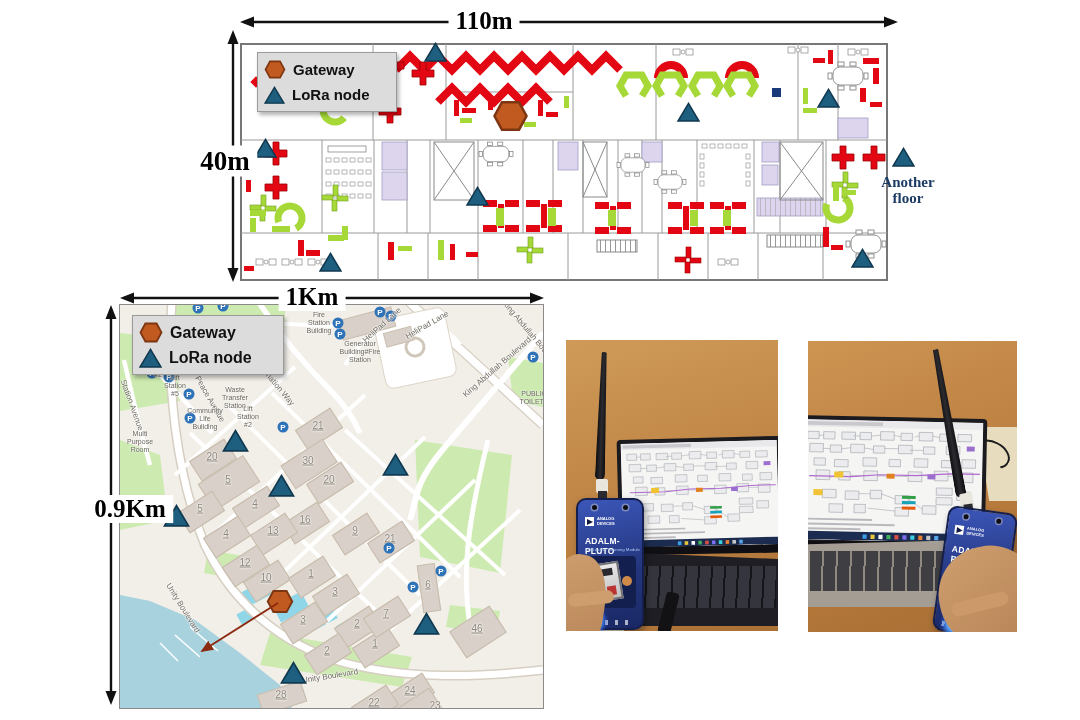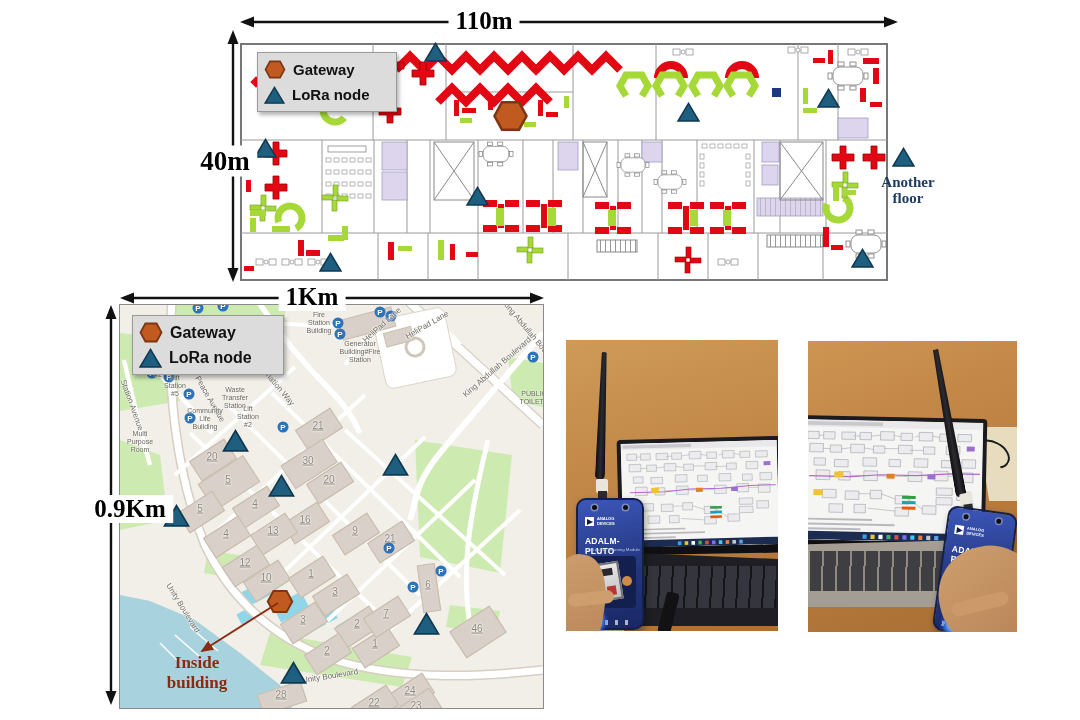--- a/index.html
+++ b/index.html
@@ -519,21 +519,21 @@
         <span class="bnum" style="left: 191px; top: 268px;">1</span>
         <span class="bnum" style="left: 215px; top: 286px;">3</span>
         <span class="bnum" style="left: 183px; top: 314px;">3</span>
         <span class="bnum" style="left: 237px; top: 318px;">2</span>
         <span class="bnum" style="left: 207px; top: 345px;">2</span>
         <span class="bnum" style="left: 255px; top: 338px;">1</span>
         <span class="bnum" style="left: 266px; top: 308px;">7</span>
         <span class="bnum" style="left: 308px; top: 279px;">6</span>
         <span class="bnum" style="left: 357px; top: 323px;">46</span>
         <span class="bnum" style="left: 290px; top: 385px;">24</span>
-        <span class="bnum" style="left: 296px; top: 400px;">23</span>
+        <span class="bnum" style="left: 315px; top: 400px;">23</span>
         <span class="bnum" style="left: 161px; top: 389px;">28</span>
         <span class="bnum" style="left: 254px; top: 397px;">22</span>
         <div class="pk" style="left: 78px; top: 3px;">P</div>
         <div class="pk" style="left: 103px; top: 1px;">P</div>
         <div class="pk" style="left: 218px; top: 18px;">P</div>
         <div class="pk" style="left: 220px; top: 29px;">P</div>
         <div class="pk" style="left: 260px; top: 7px;">P</div>
         <div class="pk" style="left: 271px; top: 11px;">P</div>
         <div class="pk" style="left: 32px; top: 68px;">P</div>
         <div class="pk" style="left: 49px; top: 72px;">P</div>
@@ -578,22 +578,20 @@
       </div>
 
     <svg class="abs" style="left:20px;top:290px;z-index:11" width="150" height="70">
       <defs>
           <marker id="ah" markerWidth="8" markerHeight="8" refX="6" refY="3" orient="auto">
             <path d="M0,0 L7,3 L0,6 Z" fill="#8b2a10"></path>
           </marker>
         </defs>
       <line x1="138" y1="8" x2="62" y2="56" stroke="#8b2a10" stroke-width="1.8" marker-end="url(#ah)"></line>
     </svg>
-    <div id="inside-label">Inside
-building</div>
 
     <div id="map-markers" class="abs" style="left:0;top:0;width:0;height:0;">
         <div class="marker" style="left: 101.5px; top: 123.5px;"><svg width="27" height="23" viewBox="0 0 24 21">
             <path d="M12 1.5 L23 20 L1 20 Z" fill="#1e5f80" stroke="#10384f" stroke-width="1.6"></path>
           </svg></div>
         <div class="marker" style="left: 147.5px; top: 168.5px;"><svg width="27" height="23" viewBox="0 0 24 21">
             <path d="M12 1.5 L23 20 L1 20 Z" fill="#1e5f80" stroke="#10384f" stroke-width="1.6"></path>
           </svg></div>
         <div class="marker" style="left: 42.5px; top: 198.5px;"><svg width="27" height="23" viewBox="0 0 24 21">
             <path d="M12 1.5 L23 20 L1 20 Z" fill="#1e5f80" stroke="#10384f" stroke-width="1.6"></path>

